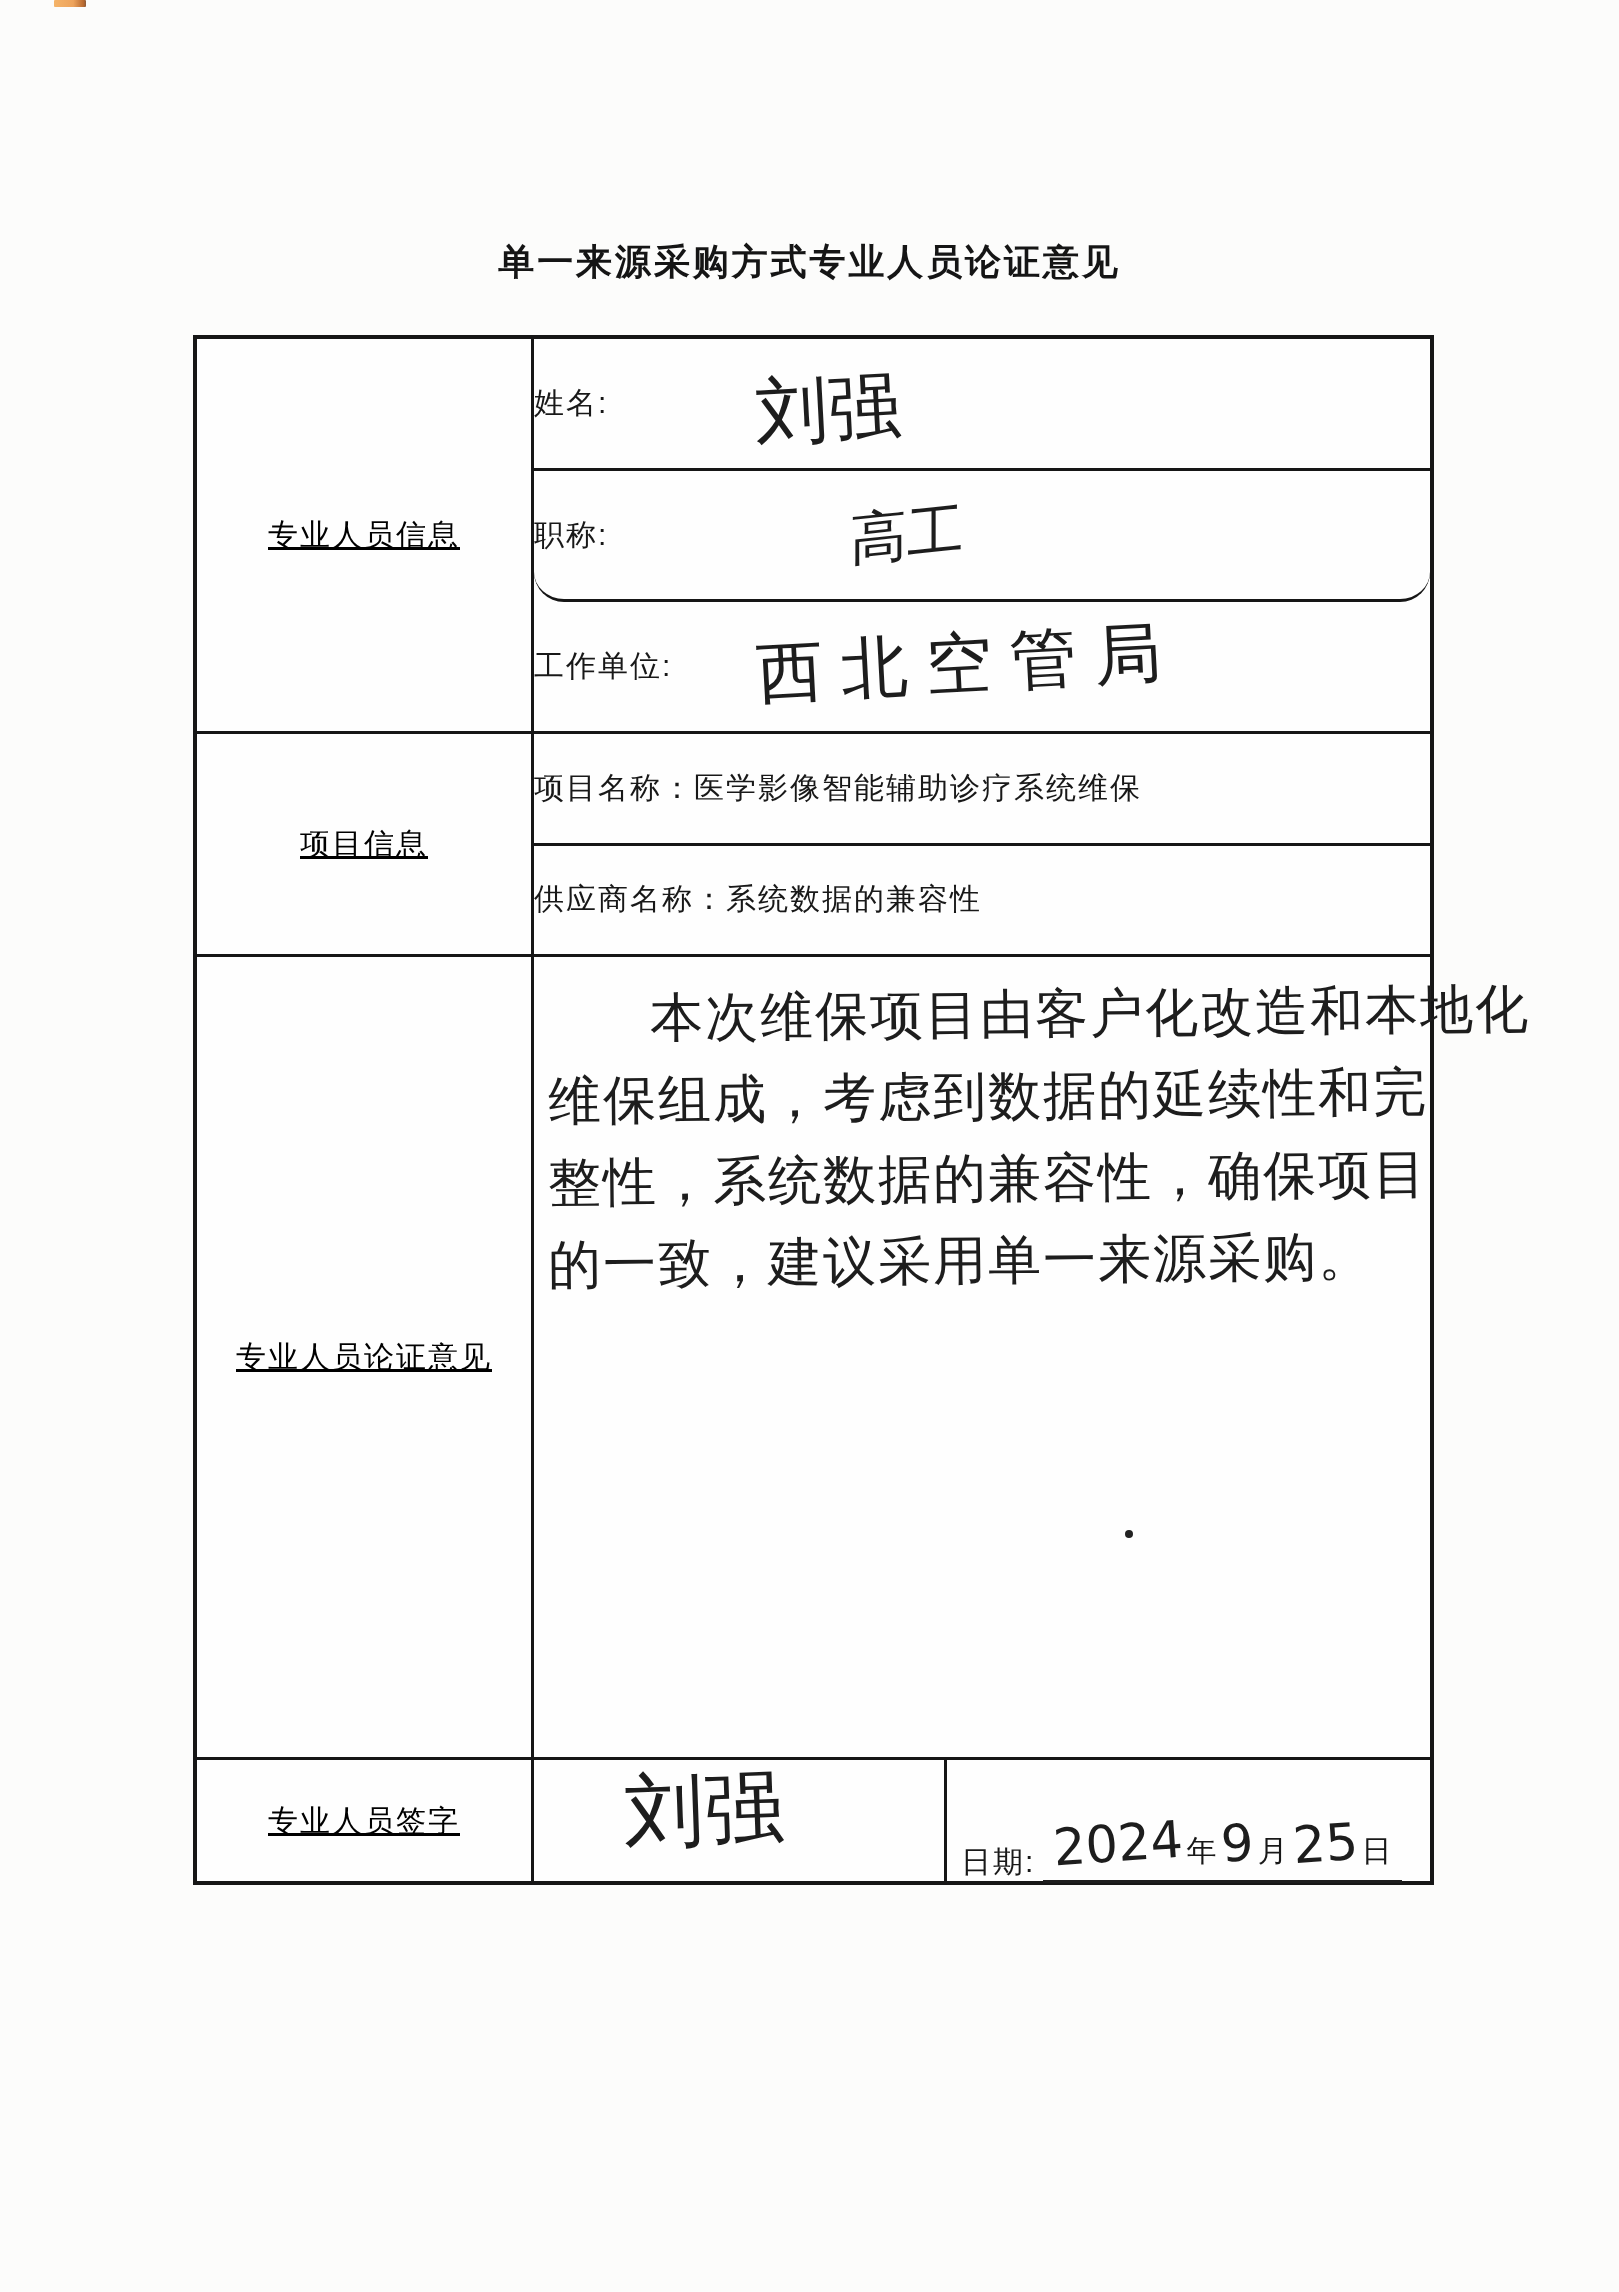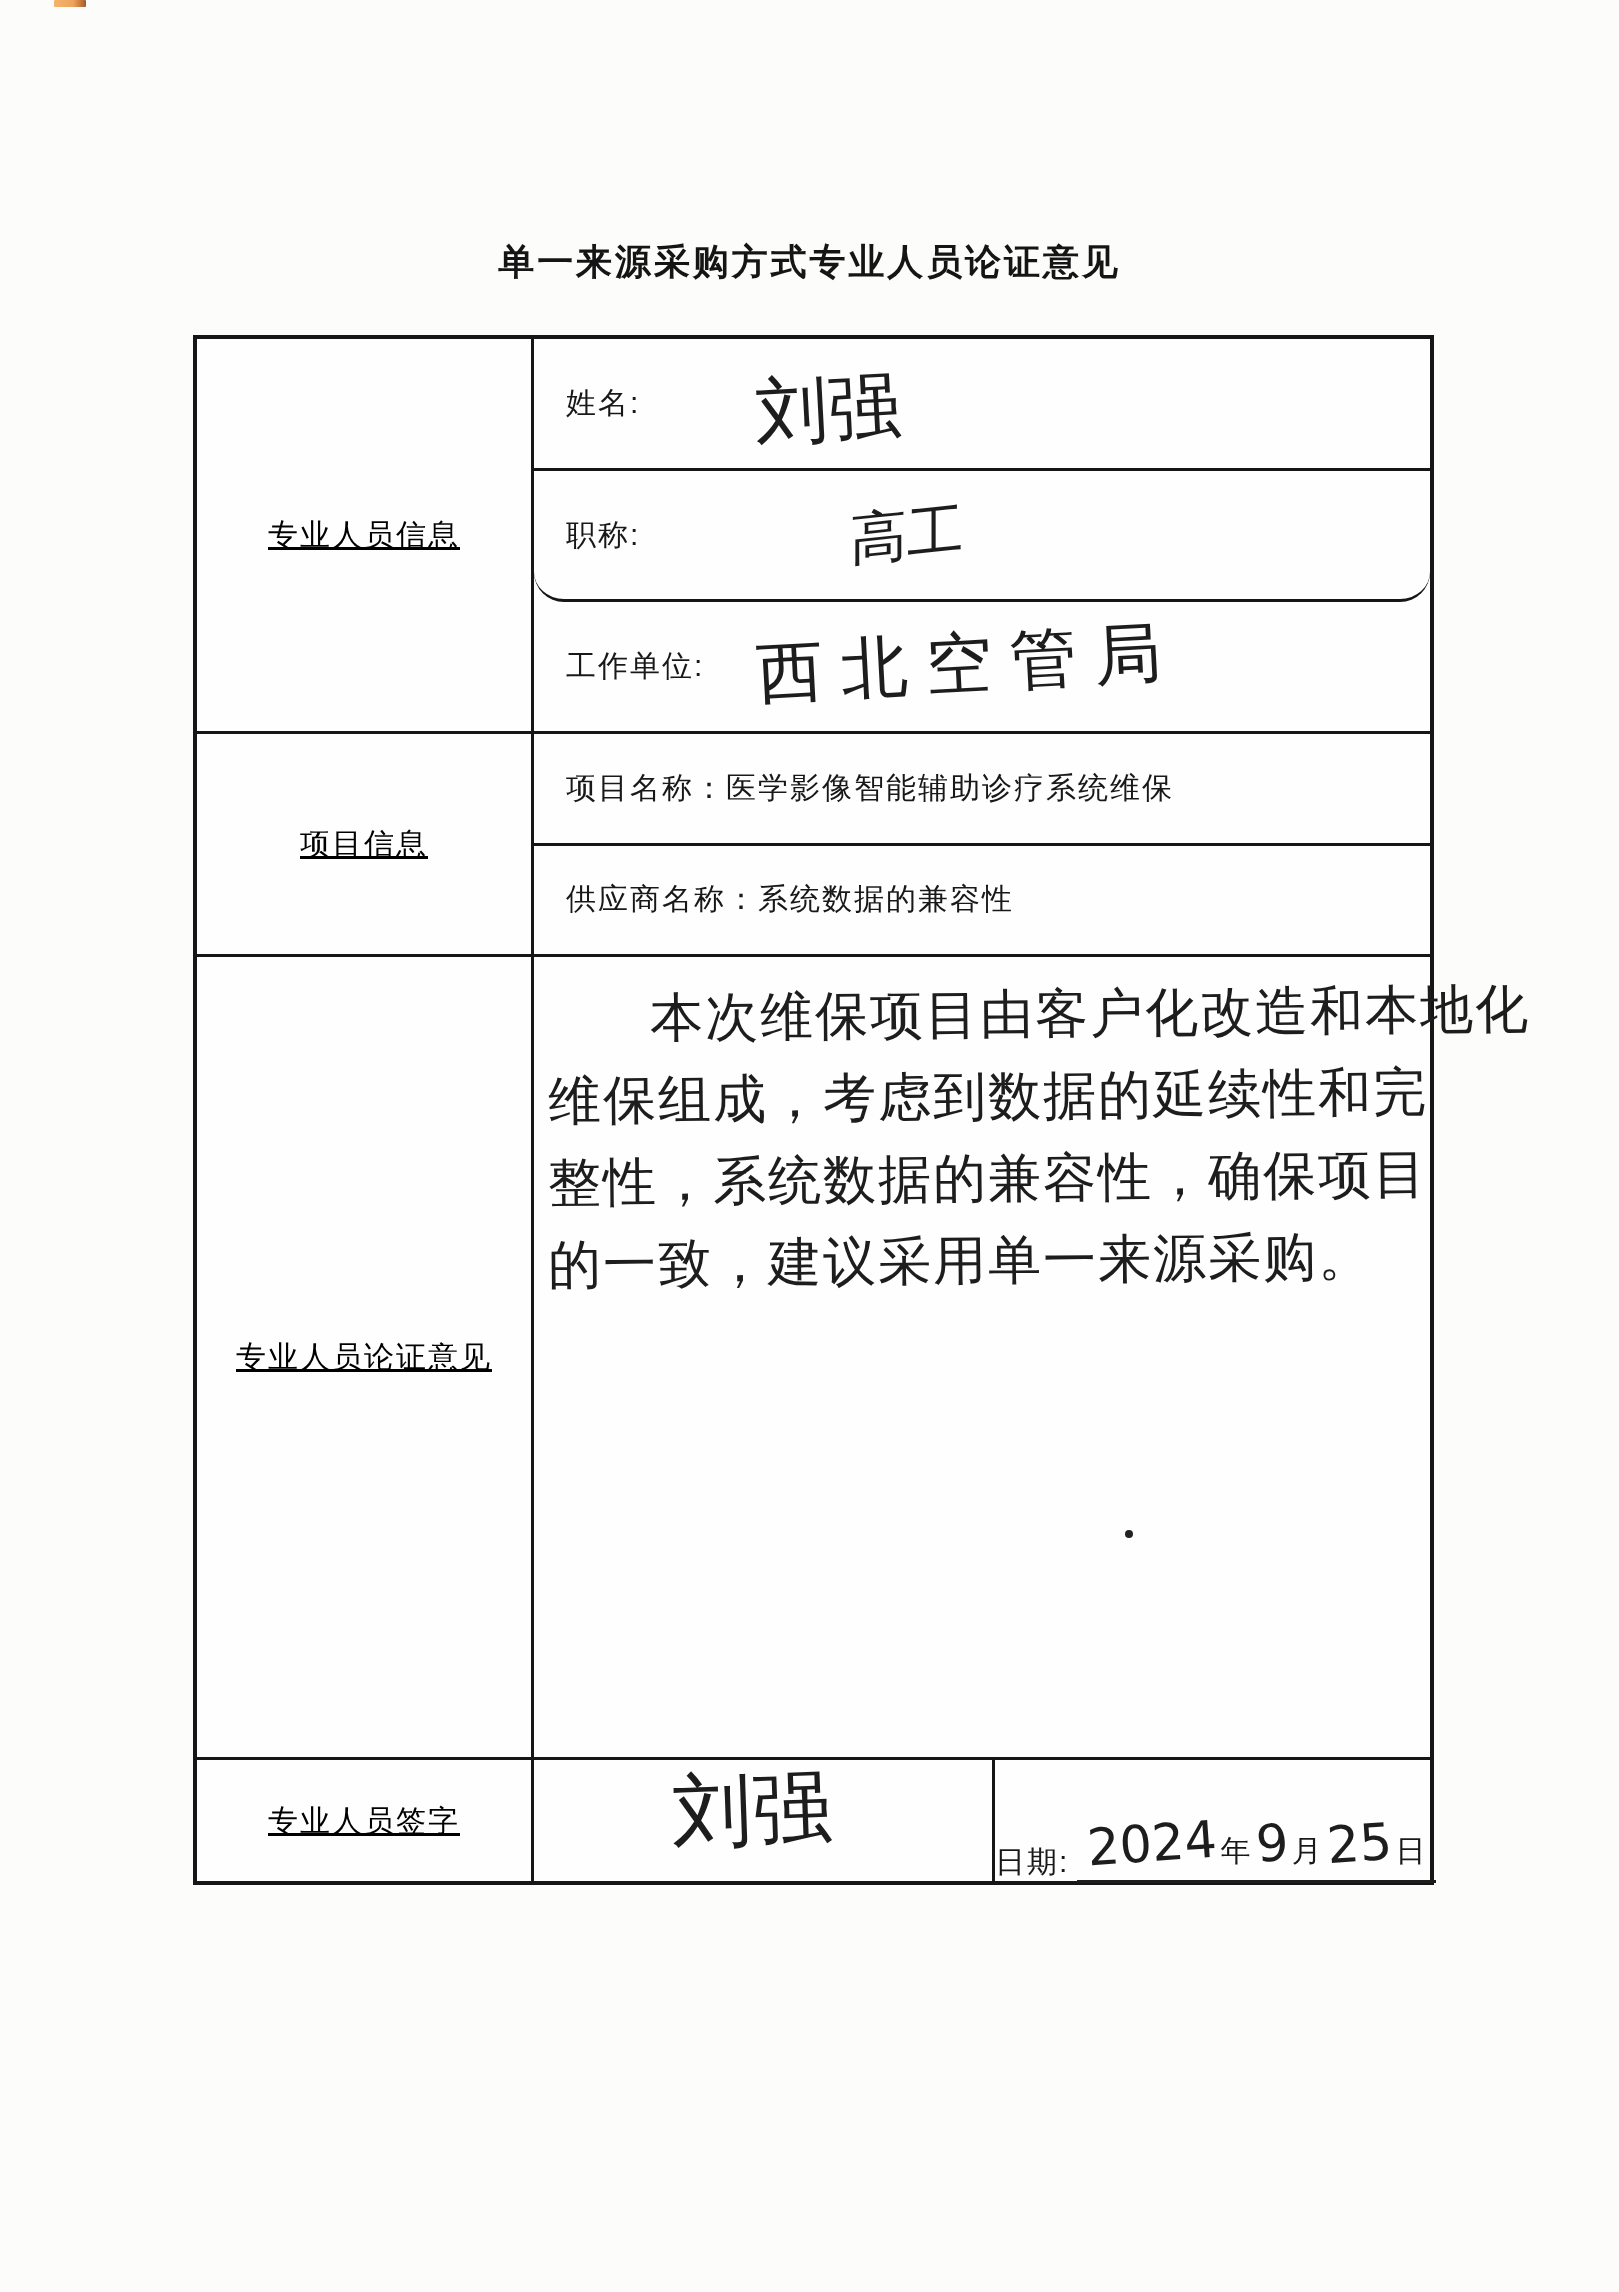--- a/index.html
+++ b/index.html
@@ -28,34 +28,34 @@
     width:1241px;height:1550px;
     border:4.9px solid #161616;
     box-sizing:border-box;
     background:#fefefe;
   }
   .section{
     display:flex;
     border-bottom:3.9px solid #161616;
     box-sizing:border-box;
   }
-  .section:last-child{border-bottom:none;gap:48px;}
+  .section:last-child{border-bottom:none;}
   .left-cell{
     width:337px;flex:0 0 337px;
     border-right:3.9px solid #161616;
     box-sizing:border-box;
     display:flex;align-items:center;justify-content:center;
     font-size:30px;letter-spacing:2px;color:#000000;text-decoration:underline;
   }
   .right-col{flex:1;display:flex;flex-direction:column;min-width:0;}
   .sub-row{
     display:flex;align-items:center;
     border-bottom:3.9px solid #161616;
     box-sizing:border-box;
-    padding-left:32px;
+    padding-left:0;
     position:relative;
     font-size:30px;color:#181818;
   }
   .sub-row:last-child{border-bottom:none;}
   .field-label{letter-spacing:2px;white-space:nowrap;}
   
   .hw{
     font-family:"DejaVu Sans",sans-serif;
     color:#1d1d1d;
     white-space:nowrap;

